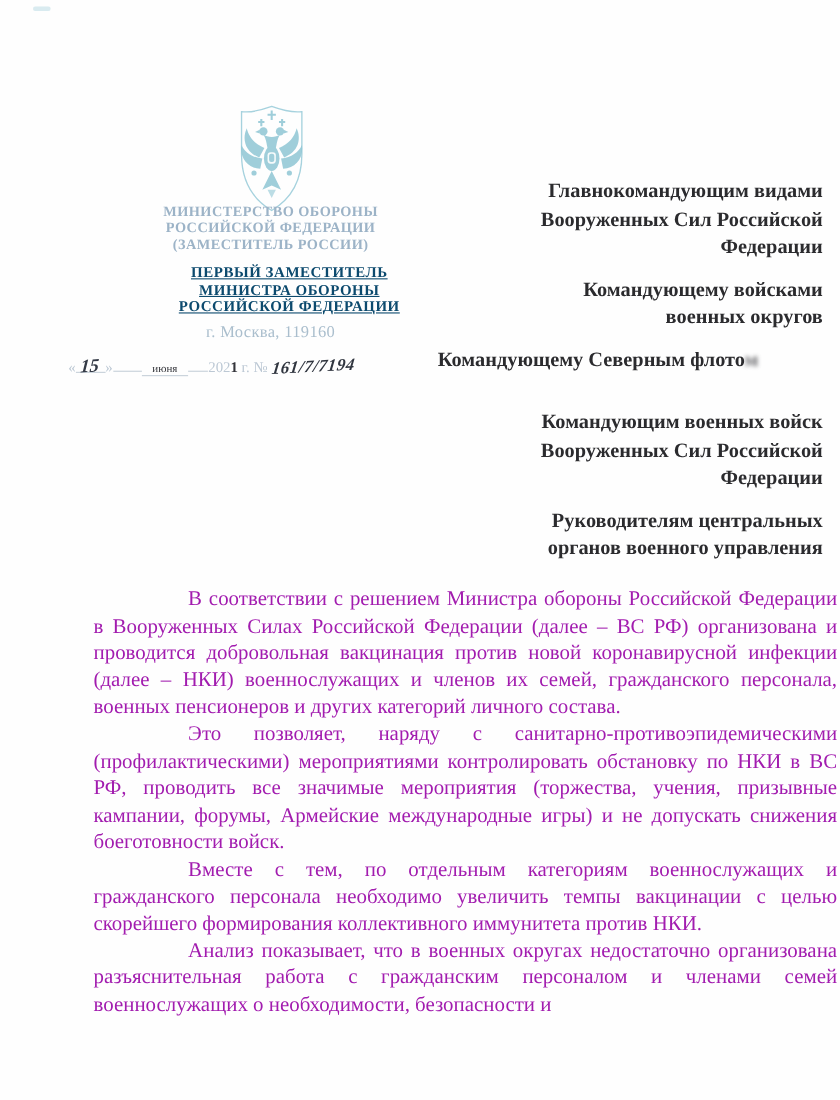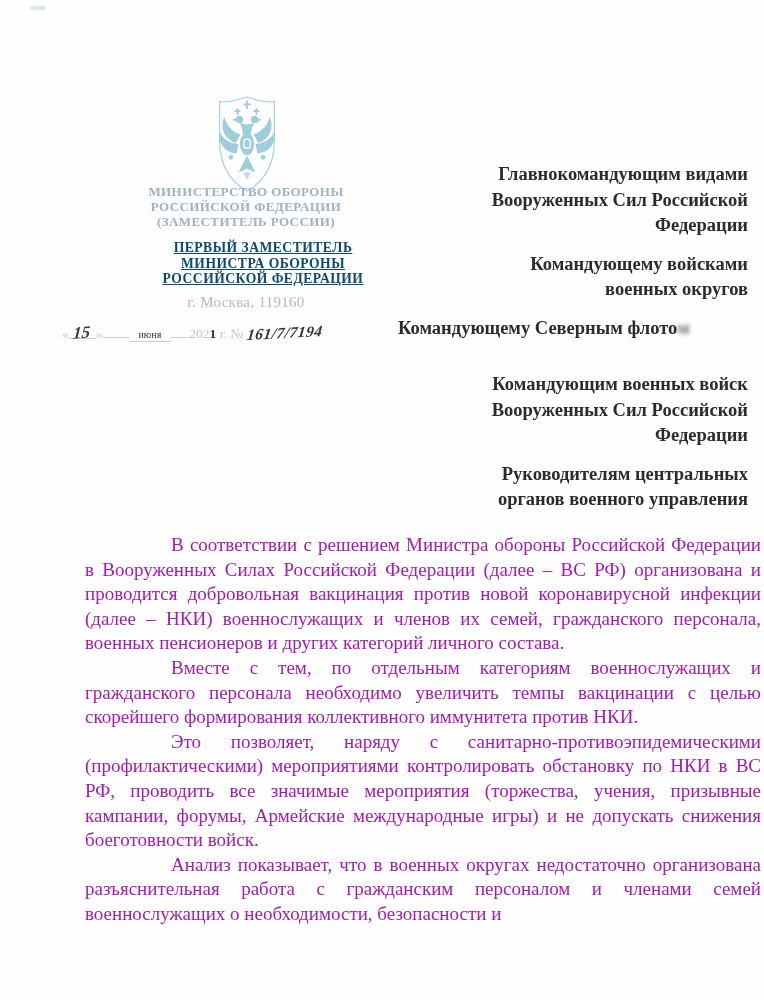--- a/index.html
+++ b/index.html
@@ -126,18 +126,18 @@
         <div>Федерации</div>
       </div>
     <div class="recipient">
         <div>Руководителям центральных</div>
         <div>органов военного управления</div>
       </div>
   </div>
 
   <div class="body-text">
     <p>В соответствии с решением Министра обороны Российской Федерации в Вооруженных Силах Российской Федерации (далее – ВС РФ) организована и проводится добровольная вакцинация против новой коронавирусной инфекции (далее – НКИ) военнослужащих и членов их семей, гражданского персонала, военных пенсионеров и других категорий личного состава.</p>
+    <p>Это позволяет, наряду с санитарно-противоэпидемическими (профилактическими) мероприятиями контролировать обстановку по НКИ в ВС РФ, проводить все значимые мероприятия (торжества, учения, призывные кампании, форумы, Армейские международные игры) и не допускать снижения боеготовности войск.</p>
     <p>Вместе с тем, по отдельным категориям военнослужащих и гражданского персонала необходимо увеличить темпы вакцинации с целью скорейшего формирования коллективного иммунитета против НКИ.</p>
-    <p>Это позволяет, наряду с санитарно-противоэпидемическими (профилактическими) мероприятиями контролировать обстановку по НКИ в ВС РФ, проводить все значимые мероприятия (торжества, учения, призывные кампании, форумы, Армейские международные игры) и не допускать снижения боеготовности войск.</p>
     <p>Анализ показывает, что в военных округах недостаточно организована разъяснительная работа с гражданским персоналом и членами семей военнослужащих о необходимости, безопасности и</p>
   </div>
 
 </div>
 
 </body></html>

